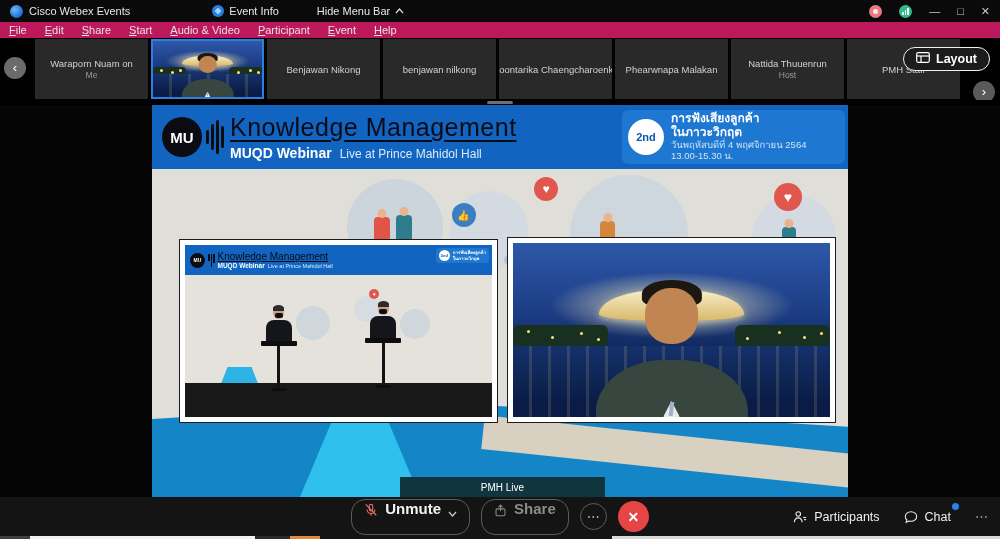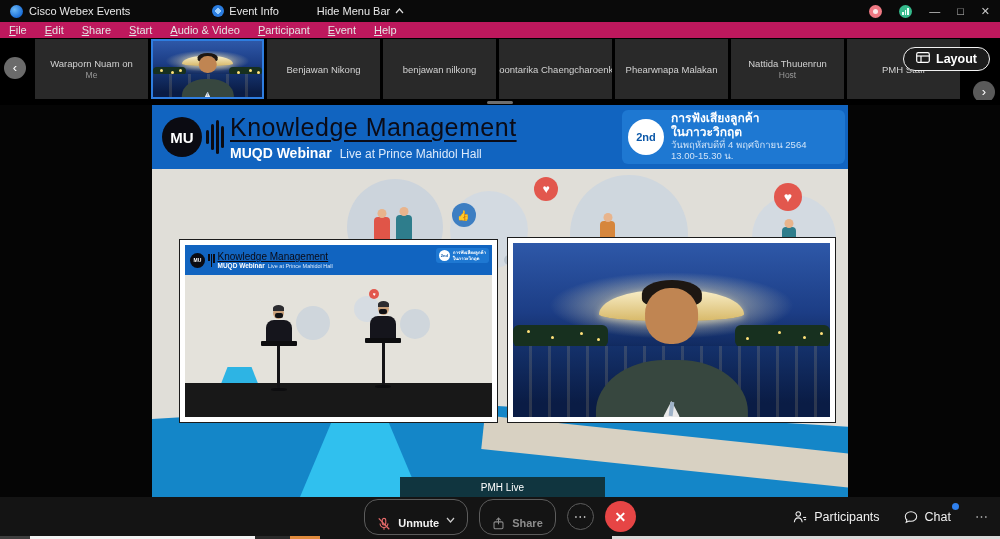--- a/index.html
+++ b/index.html
@@ -117,21 +117,21 @@
   .ns-hair { position:absolute; left:50%; top:21%; width:19%; height:16%; background:#1d1712; border-radius:50% 50% 30% 30%; transform:translateX(-50%); }
   .ns-head { position:absolute; left:50%; top:26%; width:17%; height:32%; background:#c08552; border-radius:46%; transform:translateX(-50%); }
   .ns-body { position:absolute; left:50%; bottom:0; width:48%; height:33%; background:#37473f; border-radius:45% 45% 0 0/90% 90% 0 0; transform:translateX(-50%); }
   .ns-shirt { position:absolute; left:50%; bottom:0; width:11%; height:28%; background:#e9e9e9; transform:translateX(-50%); clip-path:polygon(50% 0, 100% 100%, 0 100%); }
   .ns-lanyard { position:absolute; left:50%; bottom:2%; width:2.5%; height:24%; background:#9fb3c8; transform:translateX(-64%) rotate(7deg); }
 
   .name-label { position:absolute; left:248px; top:308px; width:205px; height:20px; background:#10353f; color:#fff; font-size:10px; display:flex; align-items:center; justify-content:center; z-index:6; }
 
   
   .controlbar { position:absolute; left:0; top:497px; width:1000px; height:39px; background:#141414; display:flex; align-items:center; justify-content:center; gap:11px; }
-  .pill { display:flex; align-items:flex-start; gap:7px; height:27px; border:1px solid #5c5c5c; border-radius:14px; background:transparent; color:#f2f2f2; font-size:11px; font-weight:600; padding:17px 12px; }
+  .pill { display:flex; align-items:flex-end; gap:7px; height:27px; border:1px solid #5c5c5c; border-radius:14px; background:transparent; color:#f2f2f2; font-size:15px; font-weight:600; padding:17px 12px; }
   .pill.disabled { color:#8c8c8c; }
   .round-btn { width:27px; height:27px; border-radius:50%; border:1px solid #5c5c5c; background:transparent; color:#ddd; font-size:13px; display:flex; align-items:center; justify-content:center; }
   .leave-btn { width:31px; height:31px; border-radius:50%; border:none; background:#e64545; color:#fff; font-size:14px; font-weight:700; display:flex; align-items:center; justify-content:center; }
   .cb-right { position:absolute; right:12px; top:0; height:39px; display:flex; align-items:center; gap:24px; color:#f0f0f0; font-size:12.5px; }
   .cb-item { display:flex; align-items:center; gap:7px; position:relative; background:none; border:none; color:#f0f0f0; font-size:12.5px; }
   .chat-dot { position:absolute; right:-8px; top:-7px; width:7px; height:7px; border-radius:50%; background:#2f80ed; }
   .cb-more { background:none; border:none; color:#bdbdbd; font-size:13px; }
 
   
   .bottom-strip { position:absolute; left:0; top:536px; width:1000px; height:3px; display:flex; }

